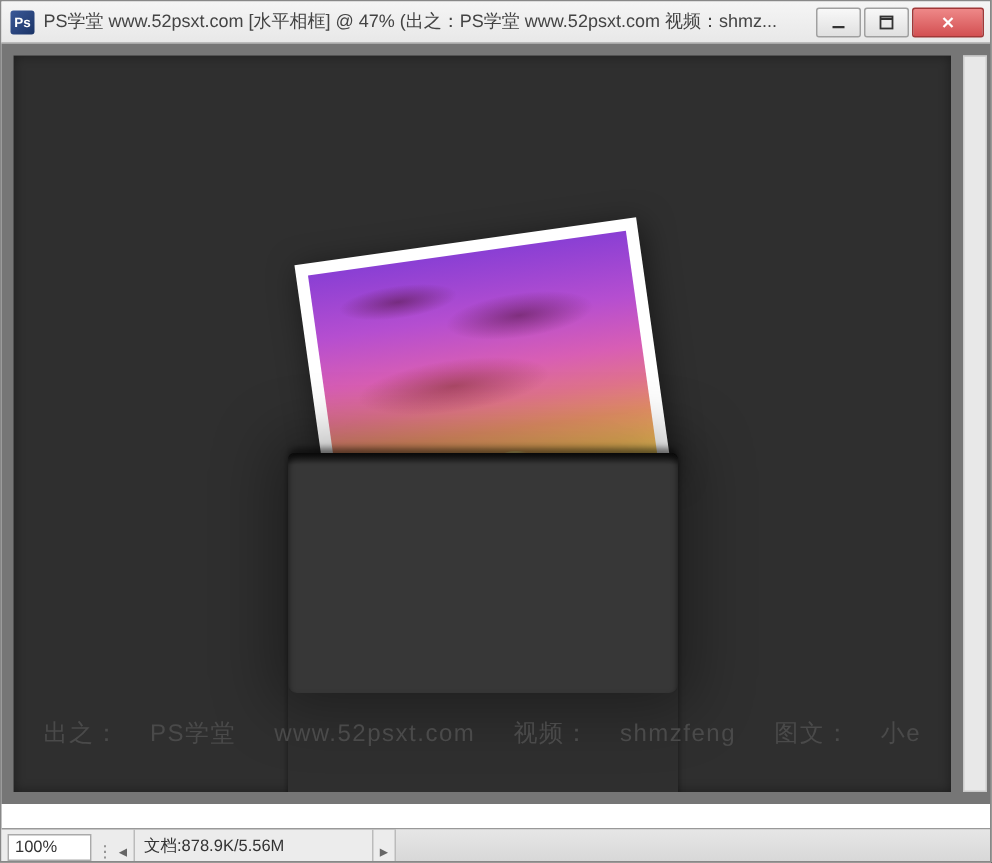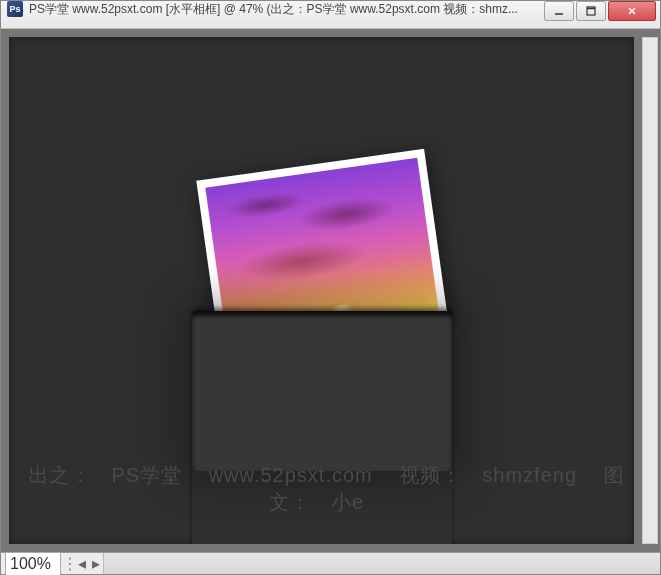--- a/index.html
+++ b/index.html
@@ -1,20 +1,20 @@
 <!DOCTYPE html>
 <html><head>
 <meta charset="utf-8">
 <style>
 * { margin: 0; padding: 0; box-sizing: border-box; }
 body { width: 661px; height: 575px; font-family: "Microsoft YaHei", sans-serif; font-size: 11px; background: #d4d0c8; overflow: hidden; }
 
 .window { width: 661px; height: 575px; border: 1px solid #888; display: flex; flex-direction: column; background: #fff; }
 
-.titlebar { height: 28px; background: linear-gradient(to bottom, #f5f5f5 0%, #e8e8e8 100%); border-bottom: 1px solid #bbb; display: flex; padding: 0 4px 0 6px; gap: 6px; }
+.titlebar { height: 28px; background: linear-gradient(to bottom, #f5f5f5 0%, #e8e8e8 100%); border-bottom: 1px solid #bbb; display: flex; align-items: center; padding: 0 4px 0 6px; gap: 6px; }
 .app-icon { width: 16px; height: 16px; background: linear-gradient(135deg, #3b5998, #1a3366); border-radius: 2px; display: flex; align-items: center; justify-content: center; color: #fff; font-size: 9px; font-weight: bold; }
 .title-text { flex: 1; color: #444; font-size: 12px; white-space: nowrap; overflow: hidden; text-overflow: ellipsis; }
 .window-controls { display: flex; gap: 0; }
 .win-btn { width: 30px; height: 20px; border: 1px solid #a0a0a0; background: linear-gradient(to bottom, #f8f8f8, #e0e0e0); display: flex; align-items: center; justify-content: center; font-size: 11px; cursor: pointer; border-radius: 2px; margin-left: 2px; }
 .win-btn.close { background: linear-gradient(to bottom, #e88, #d35052); border-color: #a03838; color: #fff; width: 48px; }
 .win-btn.min svg, .win-btn.max svg, .win-btn.close svg { width: 10px; height: 10px; }
 
 .canvas-area { flex: 1; background: #767676; display: flex; position: relative; overflow: hidden; }
 .canvas-frame { margin: 8px; background: #2f2f2f; flex: 1; position: relative; box-shadow: inset 0 0 8px rgba(0,0,0,0.4); }
 .scroll-v { width: 16px; background: #e8e8e8; margin: 8px 2px 8px 0; border: 1px solid #ccc; }
@@ -23,24 +23,24 @@
 .photo { position: absolute; width: 230px; height: 170px; background: #fff; padding: 8px; transform: rotate(-8deg); left: 50%; top: 25%; margin-left: -115px; box-shadow: 2px 4px 20px rgba(0,0,0,0.5); }
 .sky { width: 100%; height: 100%; background: linear-gradient(to bottom, #8a3fd4 0%, #b54ed0 28%, #d85eb4 50%, #e0738c 65%, #e69166 78%, #f0b55a 90%, #f5d860 100%); position: relative; overflow: hidden; }
 .cloud { position: absolute; background: radial-gradient(ellipse, rgba(80,20,60,0.55), transparent 70%); border-radius: 50%; }
 .c1 { width: 100px; height: 30px; top: 20%; left: 40%; }
 .c2 { width: 130px; height: 35px; top: 45%; left: 10%; background: radial-gradient(ellipse, rgba(120,40,40,0.5), transparent 70%); }
 .c3 { width: 80px; height: 22px; top: 10%; left: 8%; }
 .sun { position: absolute; bottom: 2%; left: 48%; width: 30px; height: 16px; background: radial-gradient(circle, #fff9d0 10%, #f7e080 40%, transparent 70%); border-radius: 50%; }
 .photo-clip { position: absolute; left: 50%; top: 54%; transform: translateX(-50%); width: 260px; height: 300px; background: #2f2f2f; box-shadow: 0 -3px 4px rgba(0,0,0,0.5); border-radius: 6px 6px 0 0; }
 .pocket-top { position: absolute; left: 50%; top: 54%; transform: translateX(-50%); width: 260px; height: 8px; background: linear-gradient(to bottom, rgba(0,0,0,0.65), transparent); border-radius: 4px 4px 0 0; pointer-events: none; }
 
-.watermark { position: absolute; bottom: 28px; left: 0; right: 0; text-align: center; color: #4a4a4a; font-size: 20px; letter-spacing: 1px; }
+.watermark { position: absolute; bottom: 28px; left: 0; right: 0; text-align: center; color: #4a4a4a; font-size: 16px; letter-spacing: 1px; }
 .watermark span { margin: 0 10px; }
 
-.statusbar { height: 22px; background: #ececec; border-top: 1px solid #999; display: flex; align-items: center; font-size: 16px; color: #333; }
+.statusbar { height: 22px; background: #ececec; border-top: 1px solid #999; display: flex; align-items: flex-end; font-size: 11px; color: #333; margin-top: 16px; }
 .zoom-box { width: 56px; padding: 2px 4px; border: 1px solid #aaa; background: #fff; margin: 0 4px; text-align: left; }
 .sb-sep { width: 10px; display: flex; align-items: center; justify-content: center; color: #888; }
 .sb-doc { padding: 0 6px; border-left: 1px solid #bbb; border-right: 1px solid #bbb; height: 100%; display: flex; align-items: center; min-width: 160px; }
 .sb-arrow { width: 14px; display: flex; align-items: center; justify-content: center; color: #666; cursor: pointer; }
 .sb-scroll { flex: 1; border-left: 1px solid #bbb; height: 100%; background: linear-gradient(to bottom, #e6e6e6, #d8d8d8); }
 </style>
 </head>
 <body>
 
 <div class="window">
@@ -91,16 +91,20 @@
         </div>
       </div>
     </div>
     <div class="scroll-v"></div>
   </div>
 
   <div class="statusbar">
     <div class="zoom-box">100%</div>
     <div class="sb-sep">⋮</div>
     <div class="sb-arrow">◂</div>
+    <div class="sb-doc">
+      <span>文档:</span>
+        <span>878.9K/5.56M</span>
+    </div>
     <div class="sb-arrow">▸</div>
     <div class="sb-scroll"></div>
   </div>
 </div>
 
 </body></html>

